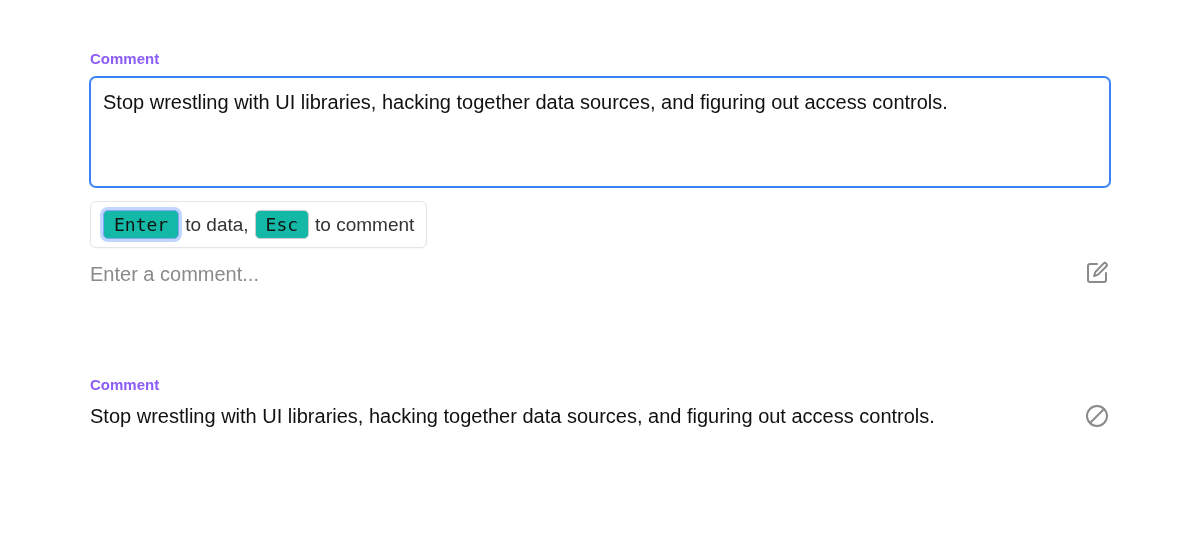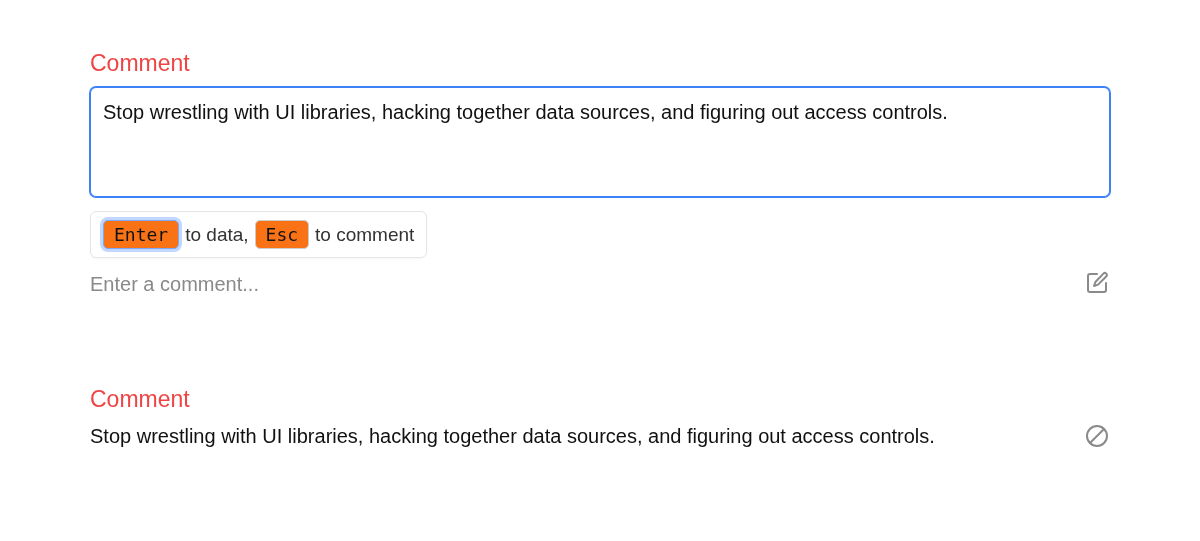--- a/index.html
+++ b/index.html
@@ -6,23 +6,23 @@
     body {
       font-family: -apple-system, BlinkMacSystemFont, "Segoe UI", Helvetica, Arial, sans-serif;
       background: #ffffff;
       width: 1200px;
       height: 541px;
       padding: 50px 90px;
       color: #1a1a1a;
     }
     .field-group { margin-bottom: 90px; }
     .field-label {
-      font-size: 23px;
-      font-weight: 400;
-      color: #ef4444;
+      font-size: 15px;
+      font-weight: 700;
+      color: #8b5cf6;
       margin-bottom: 10px;
       display: block;
     }
     .textarea-input {
       width: 100%;
       height: 110px;
       padding: 10px 12px;
       font-size: 20px;
       font-family: inherit;
       border: 1.5px solid #d0d0d0;
@@ -48,21 +48,21 @@
       font-size: 19px;
       color: #333;
       box-shadow: 0 1px 2px rgba(0,0,0,0.03);
     }
     .kbd {
       font-family: Menlo, Consolas, monospace;
       font-size: 18px;
       padding: 3px 10px;
       border: 1px solid #ccc;
       border-radius: 5px;
-      background: #f97316;
+      background: #14b8a6;
       color: #111;
     }
     .kbd.active {
       border-color: #7da8f5;
       box-shadow: 0 0 0 3px rgba(99,155,255,0.4);
     }
     .row-below {
       display: flex;
       justify-content: space-between;
       align-items: flex-end;

